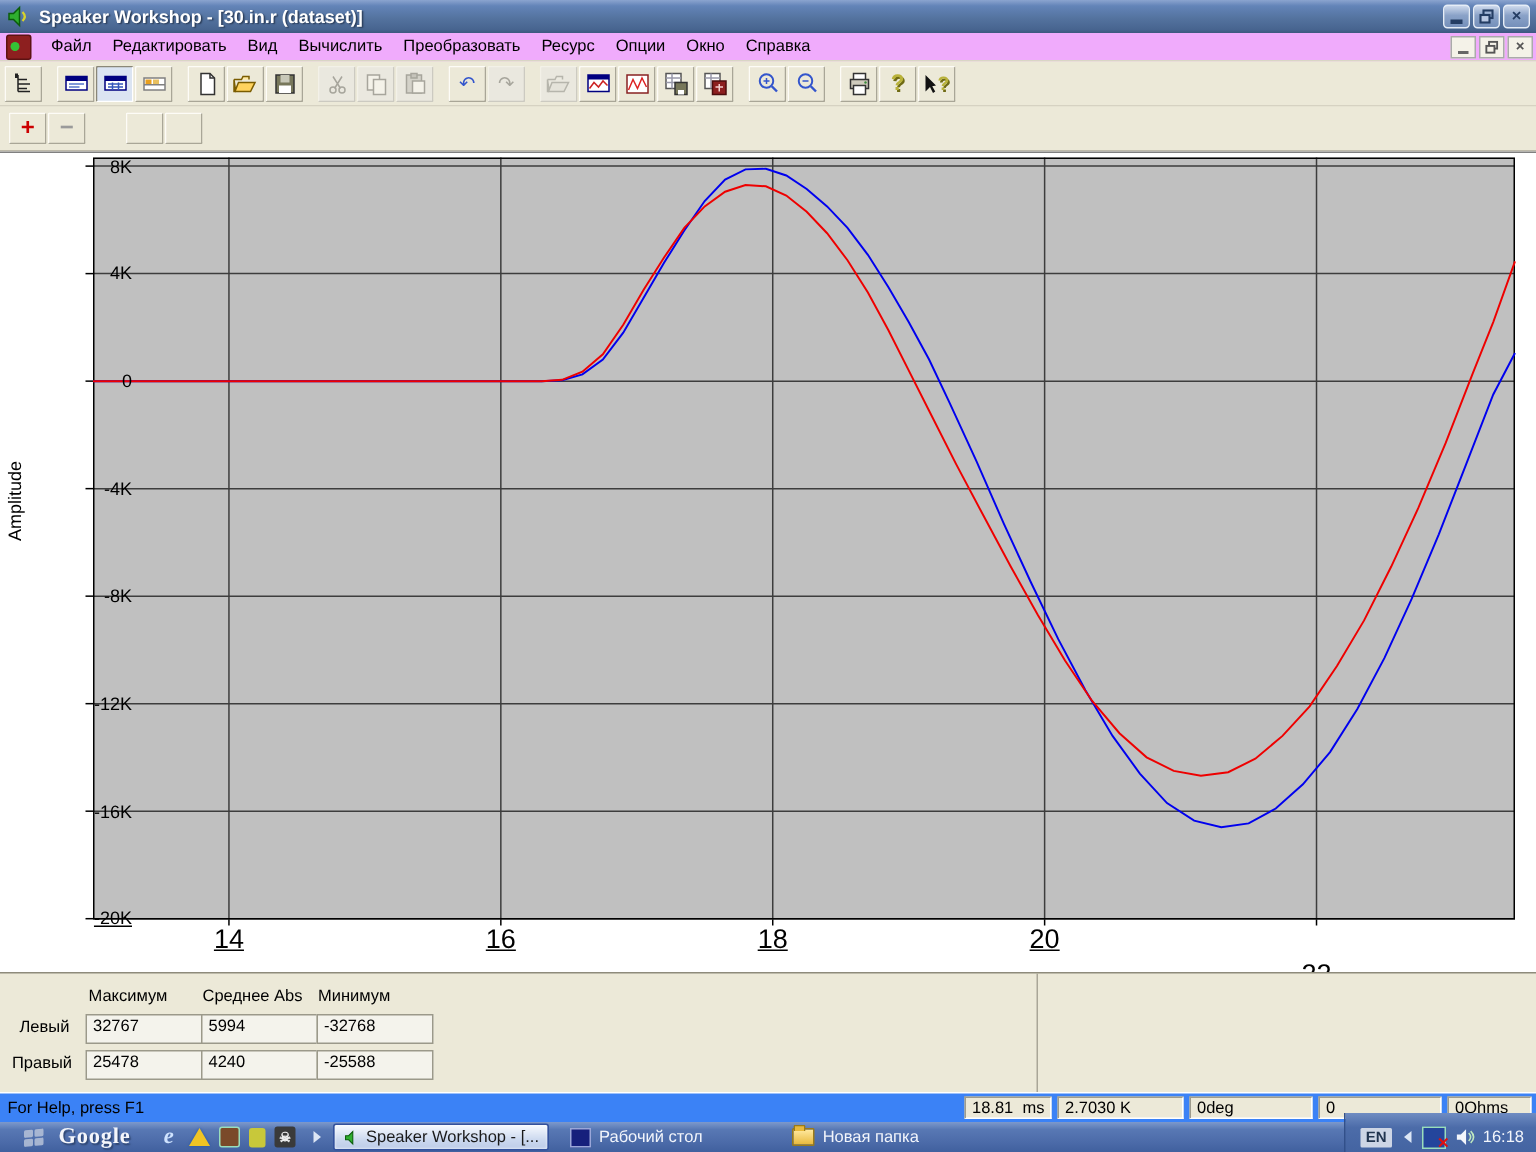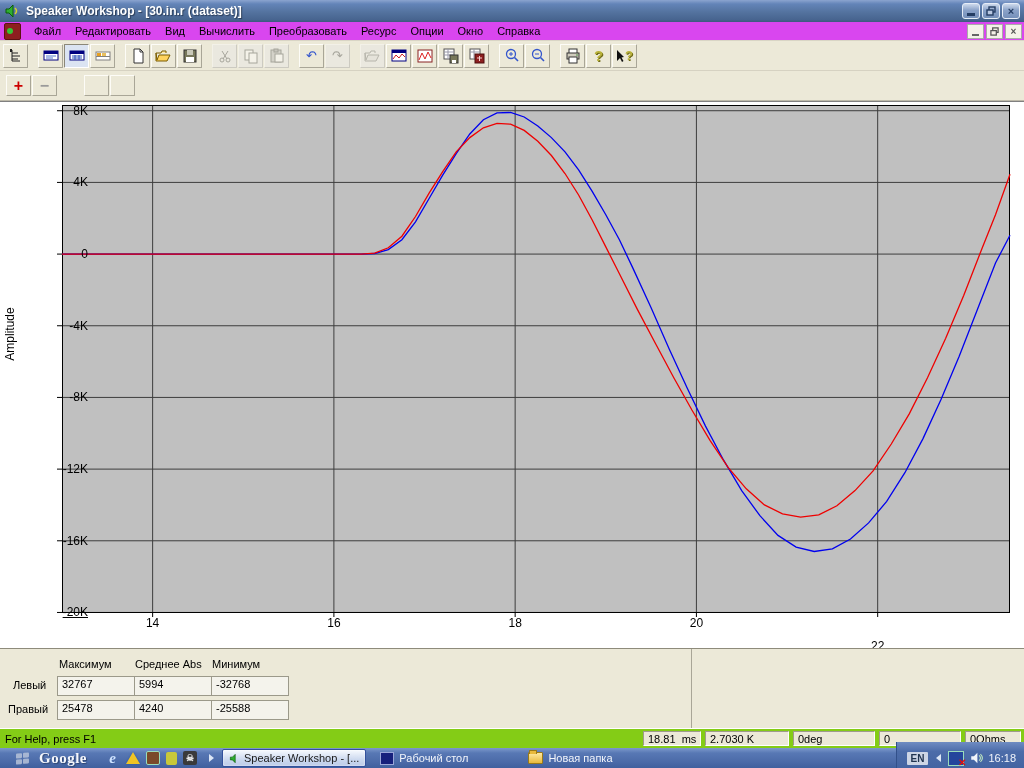--- a/index.html
+++ b/index.html
@@ -13,21 +13,21 @@
   .titlebar .title{color:#fff;font-weight:bold;font-size:12px;margin-left:6px;
     text-shadow:1px 1px 1px #2a3c58;white-space:nowrap;flex:1;}
   .tb-btn{width:18px;height:16px;margin-left:2px;border-radius:3px;
     background:linear-gradient(180deg,#cdd9ec,#8aa2c8 45%,#7590ba);
     border:1px solid #e6edf7;display:flex;align-items:center;justify-content:center;
     color:#1d3freq;color:#243d63;font-size:11px;font-weight:bold;line-height:1;box-sizing:border-box;}
   .tb-btn .minbar{width:8px;height:3px;background:#243d63;margin-top:7px;}
   .tb-btn svg{display:block;}
 
   
-  .menubar{position:absolute;left:0;top:22px;width:1024px;height:19px;background:#d946ef;
+  .menubar{position:absolute;left:0;top:22px;width:1024px;height:19px;background:#f0abfc;
     display:flex;align-items:center;padding:0 2px;box-sizing:border-box;border-bottom:1px solid #d9d5c5;}
   .appdoc{width:15px;height:15px;margin:0 6px 0 2px;border-radius:2px;background:#8d1f1f;
     border:1px solid #5c1212;position:relative;}
   .appdoc i{position:absolute;left:2px;top:4px;width:6px;height:6px;border-radius:50%;background:#35c435;}
   .menu-item{padding:2px 7px;cursor:default;}
   .menubar .spacer{flex:1;}
   .mdi-btn{width:17px;height:15px;border:1px solid #aaa;background:#f4f2e8;margin-left:2px;
     display:flex;align-items:center;justify-content:center;color:#555;font-size:10px;font-weight:bold;box-sizing:border-box;}
   .mdi-btn .minbar{width:7px;height:2px;background:#666;margin-top:7px;}
 
@@ -48,36 +48,36 @@
   .plus{color:#c00;font-size:16px;font-weight:bold;line-height:1;}
   .minus{color:#9a9a9a;font-size:16px;font-weight:bold;line-height:1;}
 
   
   .chart-view{position:absolute;left:0;top:101px;width:1024px;height:547px;background:#fff;
     border-top:1px solid #808080;box-sizing:border-box;}
   #plot-svg{position:absolute;left:62px;top:3px;overflow:visible;}
   #ylabels{position:absolute;left:0;top:3px;width:57px;height:508px;margin-left:34px;}
   #ylabels div{position:absolute;right:3px;width:54px;text-align:right;font-size:12px;}
   #xlabels{position:absolute;left:62px;top:514px;width:948px;height:14px;}
-  #xlabels div{position:absolute;width:40px;margin-left:-20px;text-align:center;font-size:12px;}
+  #xlabels div{position:absolute;width:40px;margin-left:-20px;text-align:center;font-size:18px;text-decoration:underline;}
   .ylab-axis{position:absolute;left:-30px;top:225px;width:80px;text-align:center;font-size:12px;
     transform:rotate(-90deg);}
   .xlab-axis{position:absolute;left:62px;top:531px;width:948px;text-align:center;font-size:12px;}
 
   
   .stats-panel{position:absolute;left:0;top:648px;width:1024px;height:80px;background:#ece9d8;
     border-top:1px solid #8e8b7b;box-sizing:border-box;}
   .stats-panel .vsplit{position:absolute;left:691px;top:0;width:1px;height:80px;background:#a9a697;}
   .sh{position:absolute;top:9px;font-size:11px;}
   .srow-label{position:absolute;font-size:11px;}
   .sbox{position:absolute;width:72px;height:17px;background:#f4f3ec;border:1px solid #9b998a;
     padding:1px 0 0 4px;font-size:11px;box-sizing:content-box;}
 
   
-  .statusbar{position:absolute;left:0;top:728px;width:1024px;height:20px;background:#84cc16;
+  .statusbar{position:absolute;left:0;top:728px;width:1024px;height:20px;background:#3b82f6;
     display:flex;align-items:center;padding:0 3px;box-sizing:border-box;border-top:1px solid #fff;}
   .statusbar .help{flex:1;padding-left:2px;}
   .sfield{height:15px;border:1px solid;border-color:#9e9b8c #fff #fff #9e9b8c;background:#ece9d8;
     margin-left:4px;padding:1px 4px 0 4px;box-sizing:border-box;white-space:pre;}
   .sf1{width:58px}.sf2{width:84px}.sf3{width:82px}.sf4{width:82px}.sf5{width:56px}
 
   
   .taskbar{position:absolute;left:0;top:748px;width:1024px;height:20px;
     background:linear-gradient(180deg,#7d99cc 0%,#5878b4 25%,#4b6aa8 70%,#40609e 100%);
     display:flex;align-items:center;color:#fff;}

